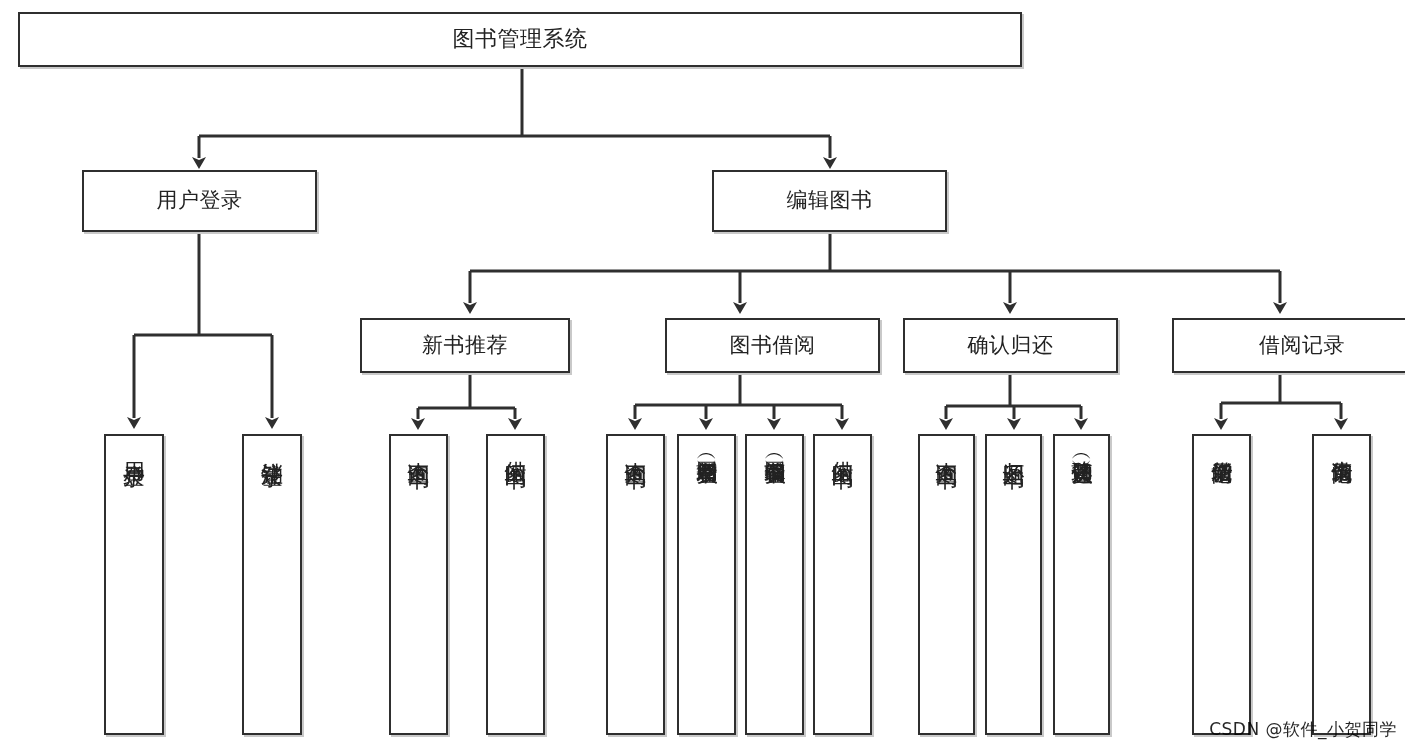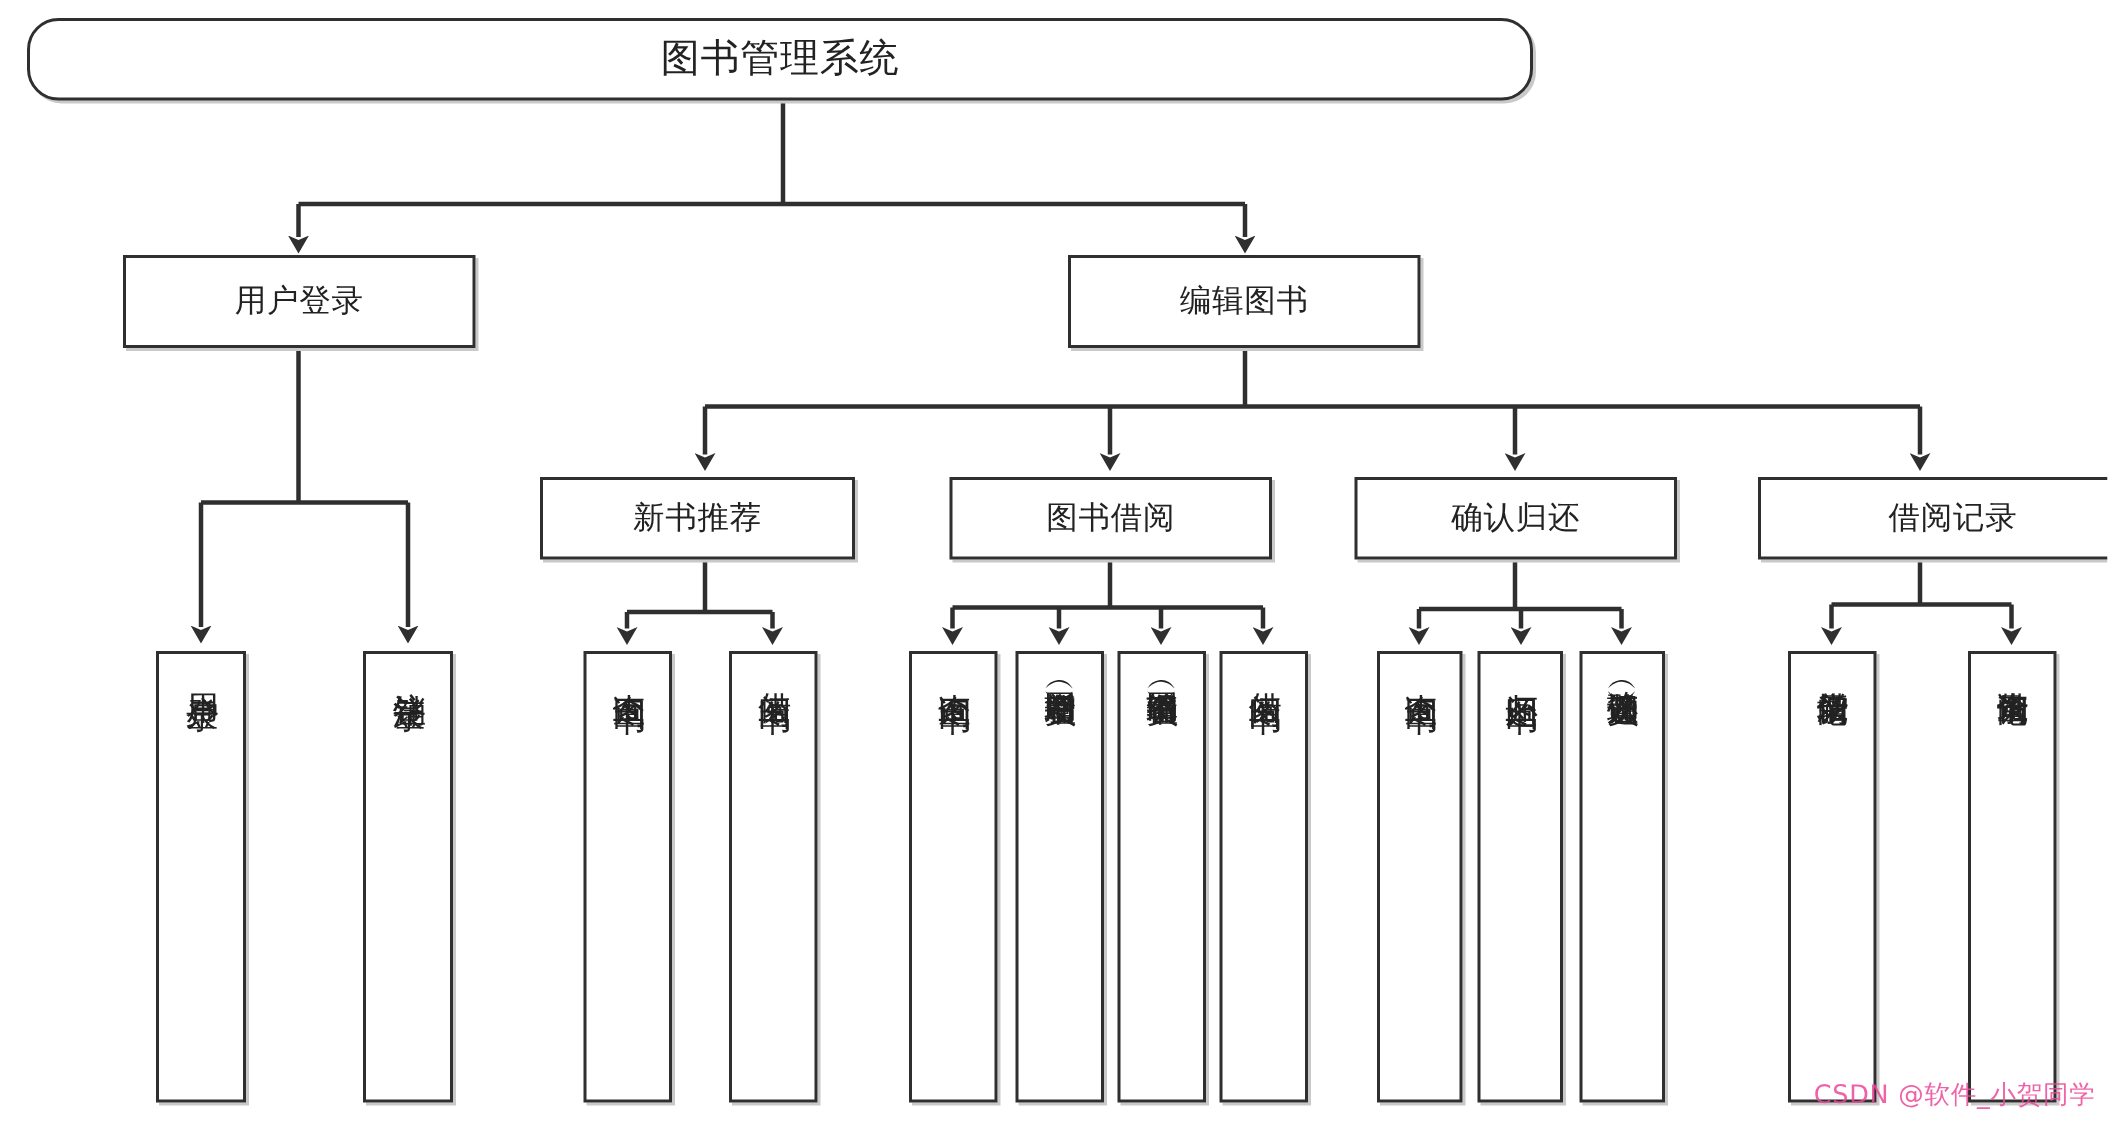--- a/index.html
+++ b/index.html
@@ -35,22 +35,21 @@
     align-items: center;
     justify-content: center;
     color: #222222;
   }
   .node.h {
     font-size: 21px;
     letter-spacing: 0.5px;
     line-height: 1.1;
   }
   .node.root {
-    font-size: 26px;
-    border-radius: 21px;
+    font-size: 22px;
   }
   .node.v {
     align-items: flex-start;
     justify-content: center;
     padding-top: 8px;
   }
   .vtext {
     writing-mode: vertical-rl;
     text-orientation: upright;
     font-size: 22px;
@@ -61,21 +60,21 @@
   }
   .vtext.tight {
     font-size: 21px;
     letter-spacing: 0.5px;
   }
   .watermark {
     position: absolute;
     right: 8px;
     bottom: 6px;
     font-size: 17px;
-    color: #ec4899;
+    color: #000000;
     letter-spacing: 0.5px;
     white-space: nowrap;
     opacity: 0.85;
   }
 </style>
 </head>
 <body>
 
 <div id="canvas">
 
@@ -130,21 +129,21 @@
   </svg>
 
   <div class="node h root" style="left:18px; top:12px; width:1004px; height:55px;">图书管理系统</div>
 
   <div class="node h" style="left:82px; top:170px; width:235px; height:62px;">用户登录</div>
 
   <div class="node h" style="left:712px; top:170px; width:235px; height:62px;">编辑图书</div>
 
   <div class="node h" style="left:360px; top:318px; width:210px; height:55px;">新书推荐</div>
 
-  <div class="node h" style="left:633px; top:318px; width:215px; height:55px;">图书借阅</div>
+  <div class="node h" style="left:665px; top:318px; width:215px; height:55px;">图书借阅</div>
 
   <div class="node h" style="left:903px; top:318px; width:215px; height:55px;">确认归还</div>
 
   <div class="node h" style="left:1172px; top:318px; width:260px; height:55px;">借阅记录</div>
 
   <div class="node v" style="left:104px; top:434px; width:60px; height:301px;">
     <span class="vtext">用户登录</span>
   </div>
   <div class="node v" style="left:242px; top:434px; width:60px; height:301px;">
     <span class="vtext">注销登录</span>

